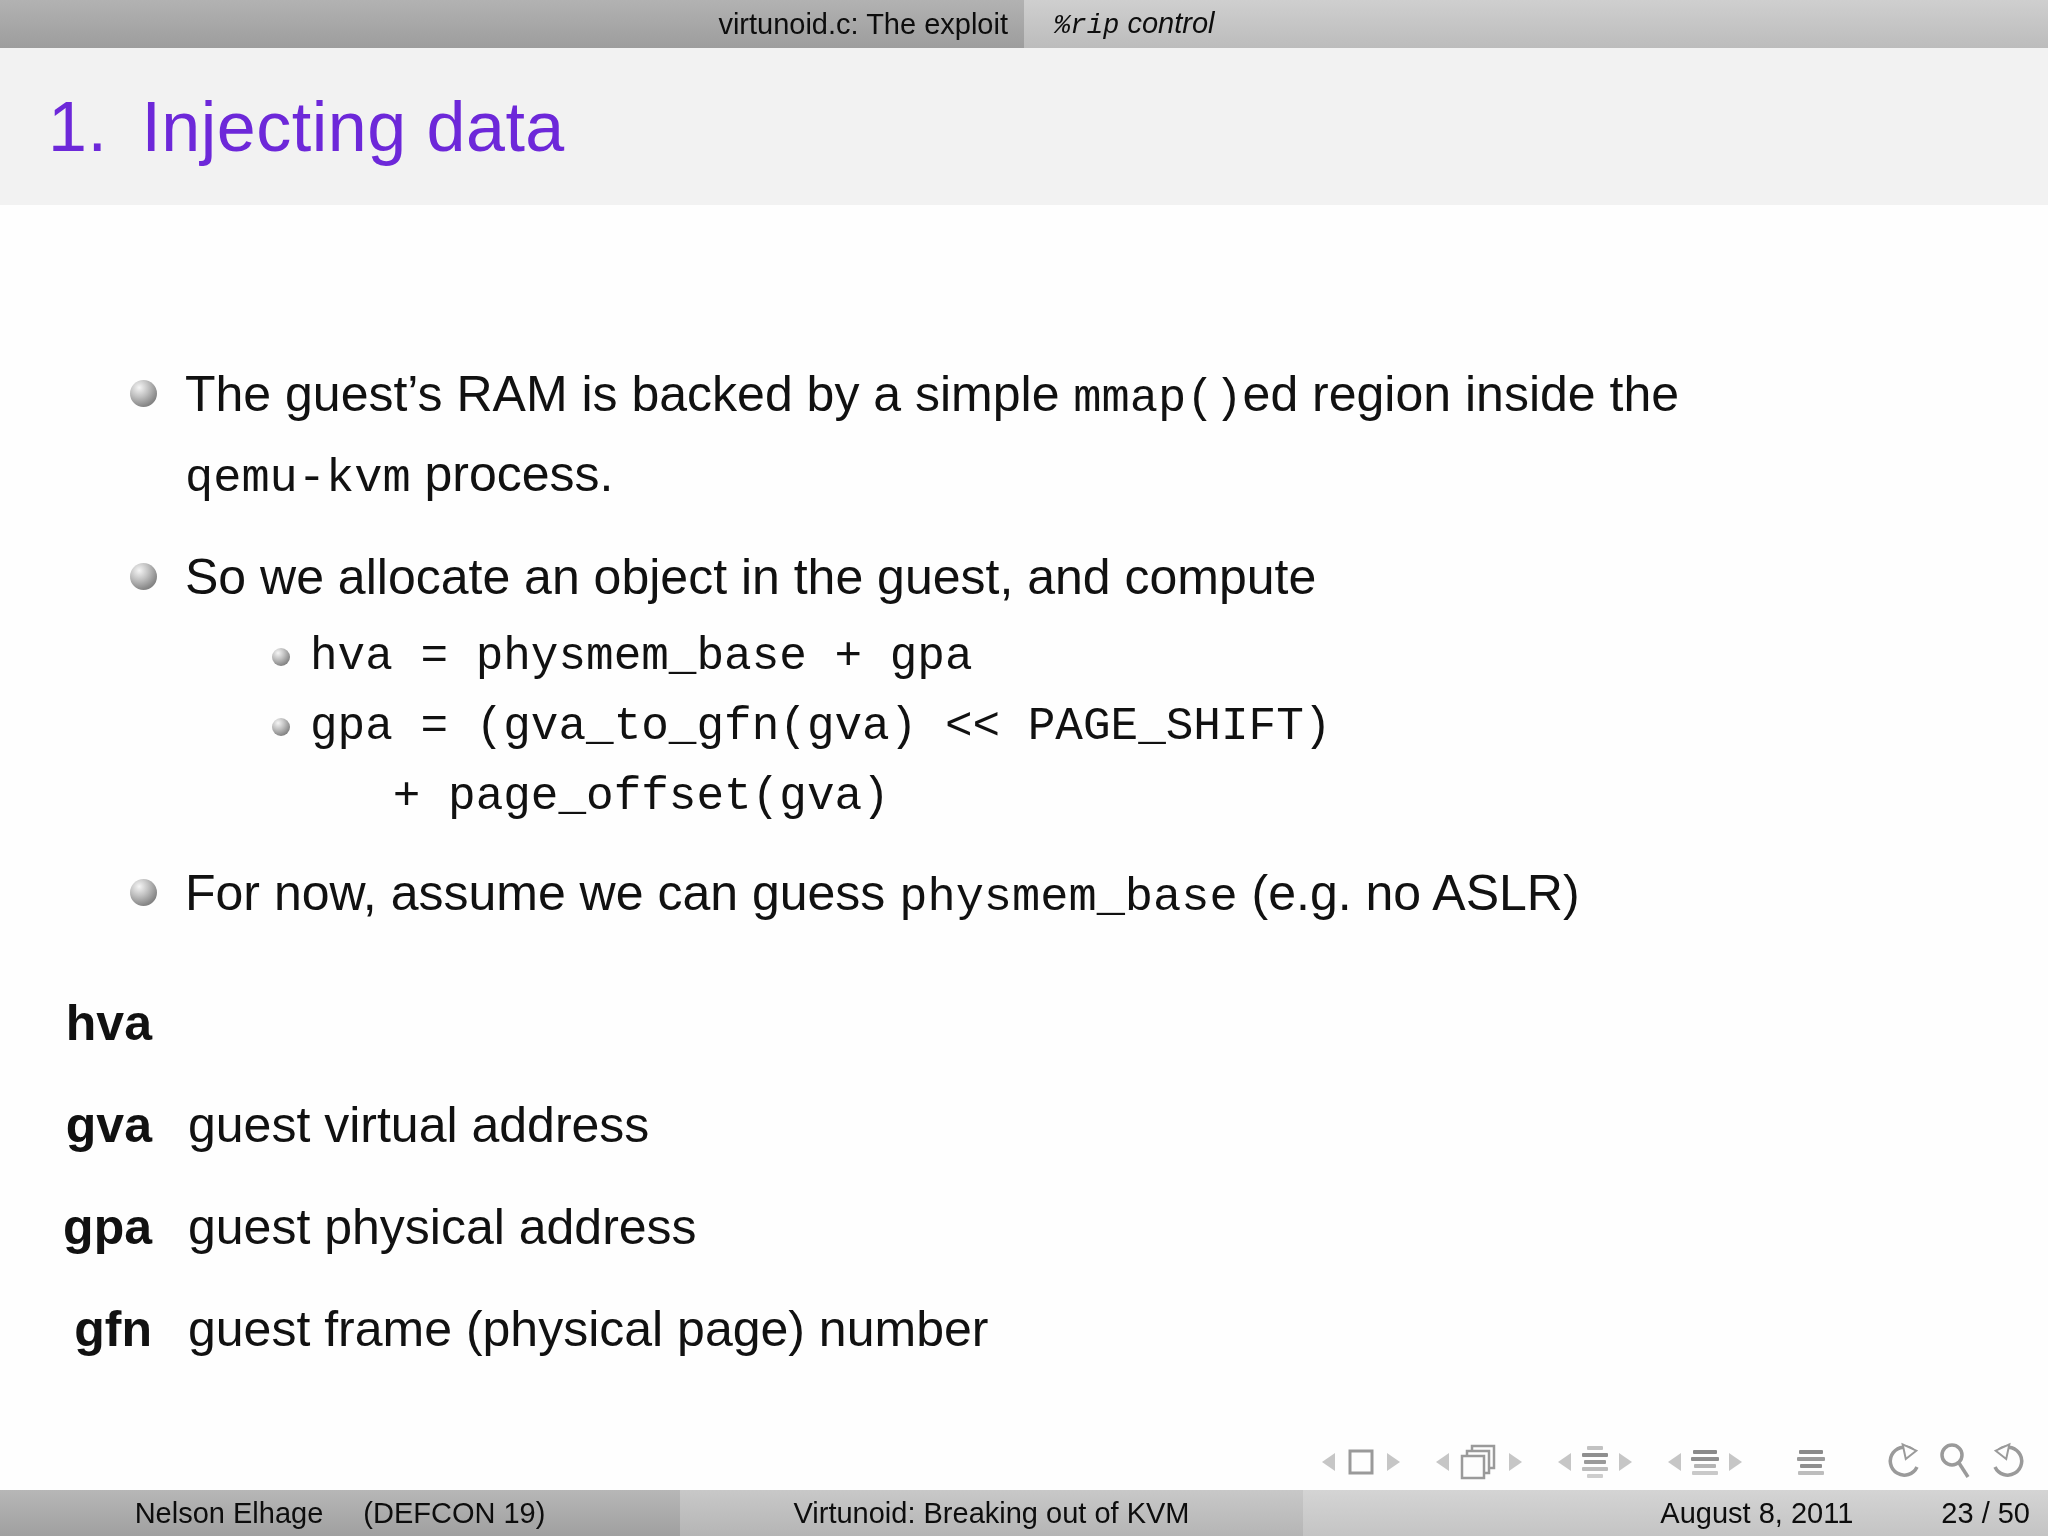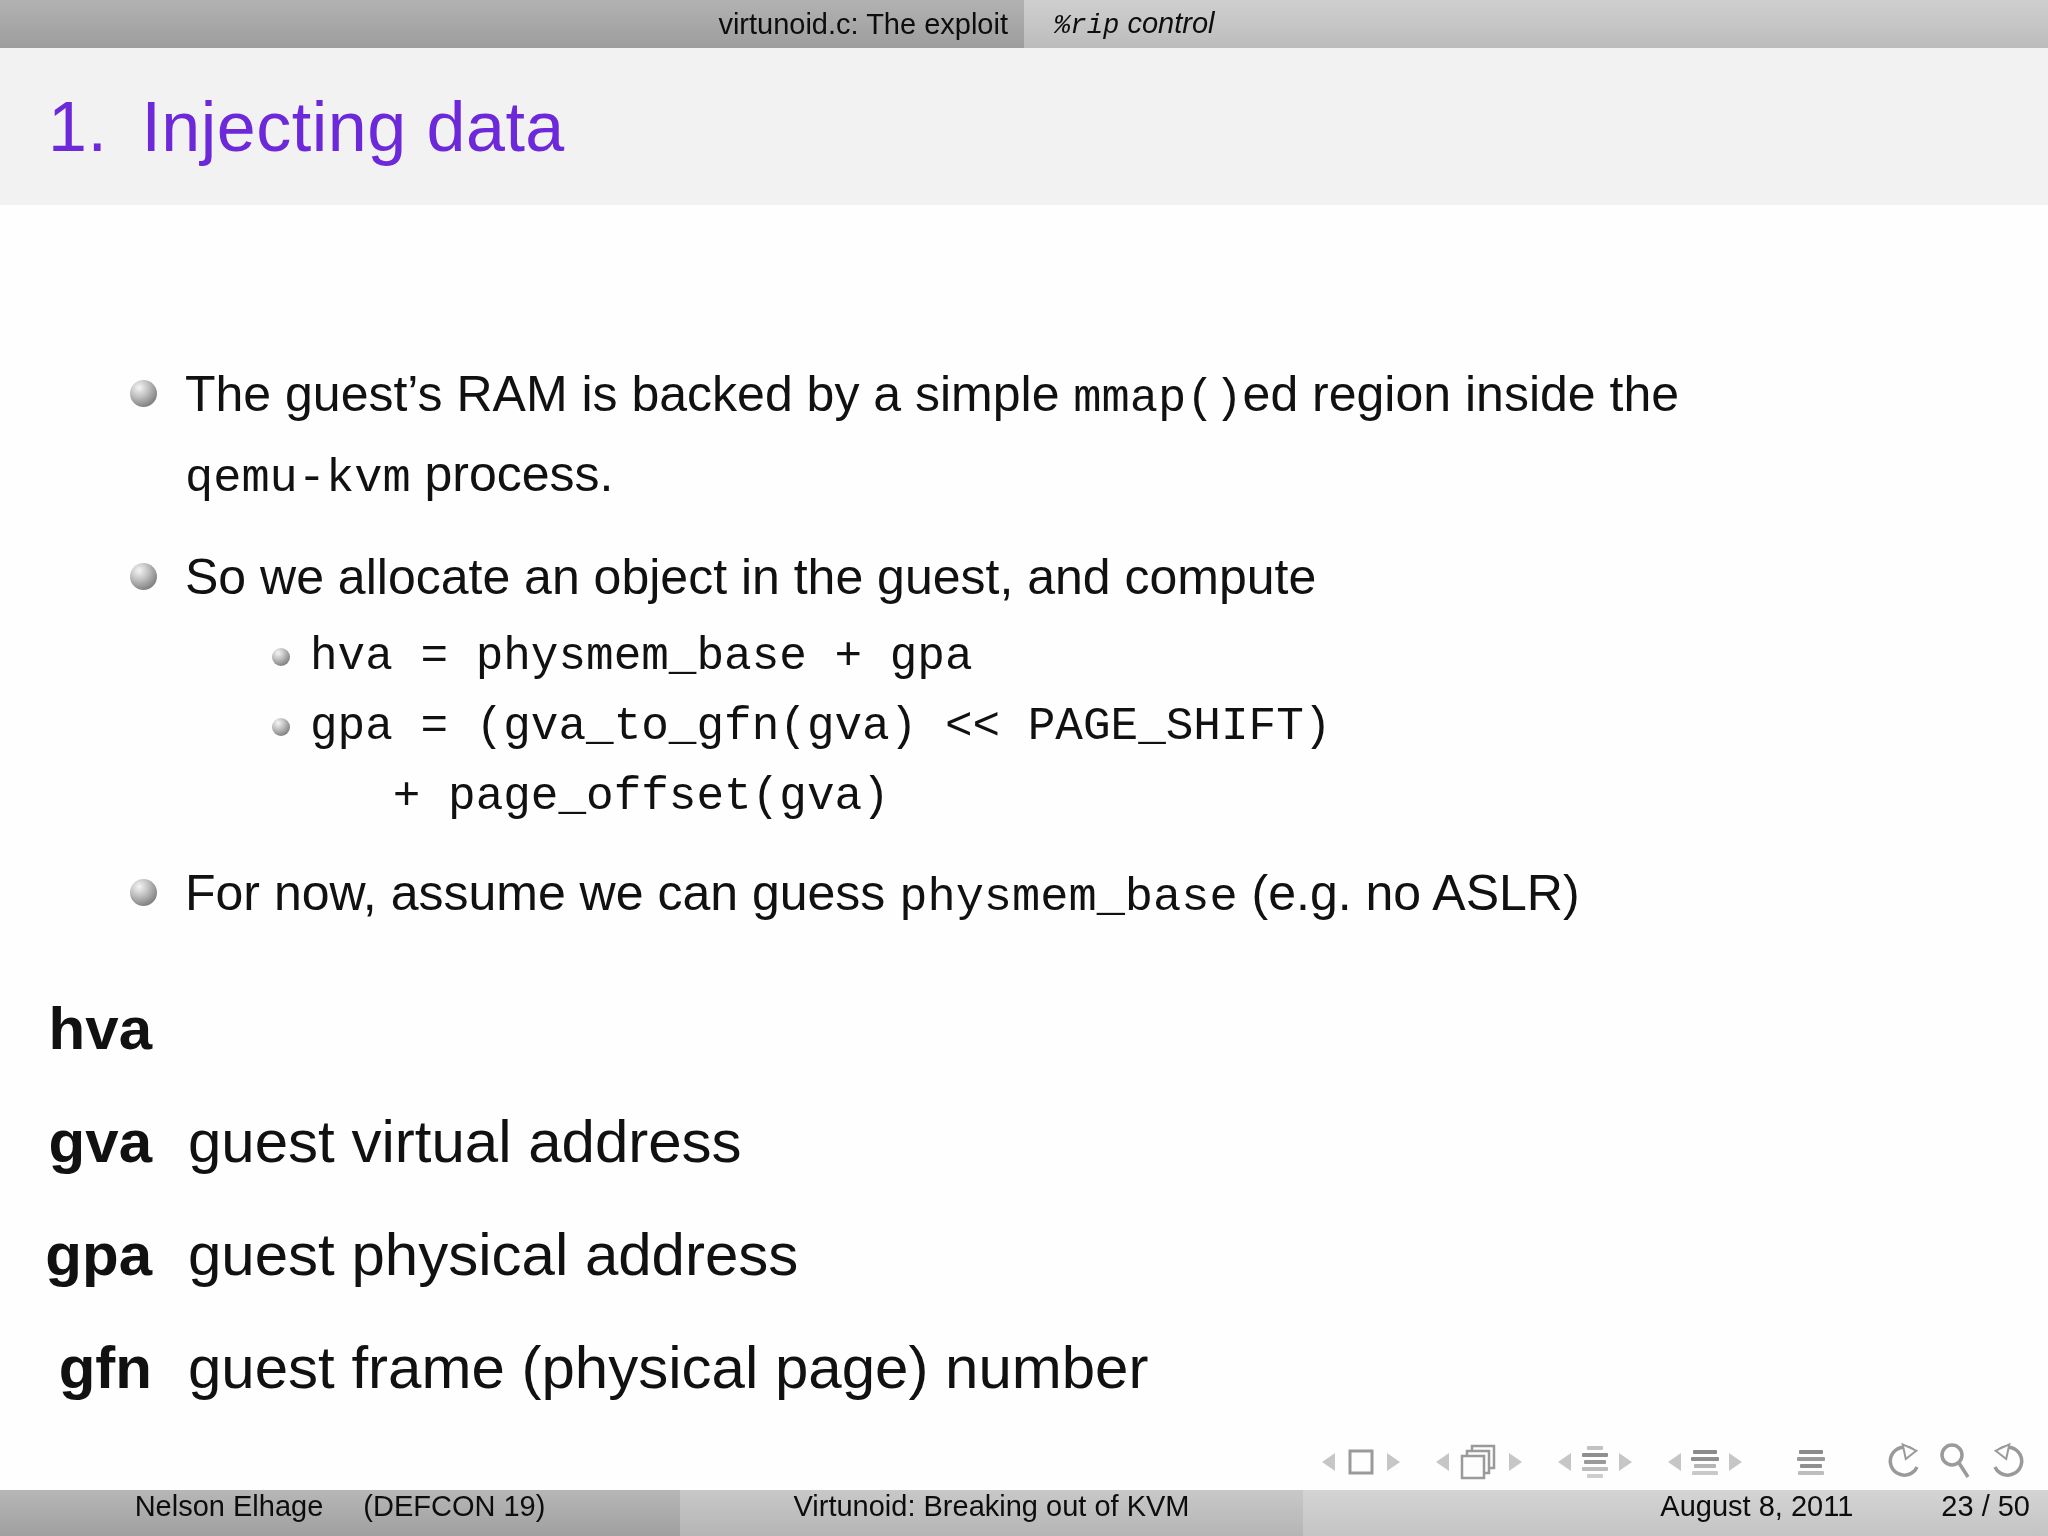--- a/index.html
+++ b/index.html
@@ -27,36 +27,36 @@
   .bullets>li{display:flex;margin-bottom:22px;}
   .ball{flex:0 0 auto;width:27px;height:27px;border-radius:50%;margin:25px 28px 0 0;
     background:radial-gradient(circle at 34% 28%, #f5f5f5 0%, #c2c2c2 35%, #8a8a8a 70%, #636363 100%);}
   .ball.small{width:18px;height:18px;margin:26px 20px 0 0;}
   .content{max-width:1760px;}
   .subbullets{list-style:none;margin:6px 0 0 87px;padding:0;}
   .subbullets>li{display:flex;}
   .sub-code{font-family:"Liberation Mono","DejaVu Sans Mono",monospace;font-size:46px;line-height:70px;}
   .sub-code div{white-space:pre;}
   
-  .deflist{margin:60px 0 0 40px;font-size:60px;}
+  .deflist{margin:60px 0 0 40px;font-size:50px;}
   .defrow{display:flex;margin-bottom:44px;}
   .term{flex:0 0 112px;text-align:right;font-weight:bold;}
   .def{margin-left:36px;}
   
   .navbar{position:absolute;right:16px;bottom:50px;height:48px;display:flex;align-items:center;gap:9px;}
   .navgap{width:18px;}
   .navgap-big{width:36px;}
   .tri{width:0;height:0;border-top:9px solid transparent;border-bottom:9px solid transparent;}
   .tri.left{border-right:13px solid #c6c6c6;}
   .tri.right{border-left:13px solid #c6c6c6;}
   .lines-icon{display:flex;flex-direction:column;gap:3px;align-items:center;width:30px;}
   .lines-icon span{display:block;height:4px;border-radius:1px;}
   
   .footline{position:absolute;bottom:0;left:0;width:2048px;height:46px;display:flex;font-size:29px;color:#0d0d0d;}
-  .foot-box{display:flex;align-items:flex-start;justify-content:center;box-sizing:border-box;}
+  .foot-box{display:flex;align-items:center;justify-content:center;box-sizing:border-box;}
   .foot-author{width:680px;background:linear-gradient(180deg,#b7b7b7,#a0a0a0);gap:40px;}
   .foot-title{width:623px;background:linear-gradient(180deg,#c8c8c8,#b5b5b5);}
   .foot-date{flex:1;background:linear-gradient(180deg,#d4d4d4,#c4c4c4);justify-content:flex-end;padding-right:18px;}
   .foot-date .date{margin-right:88px;}
 </style>
 </head>
 <body>
 
 <div class="slide">
 

